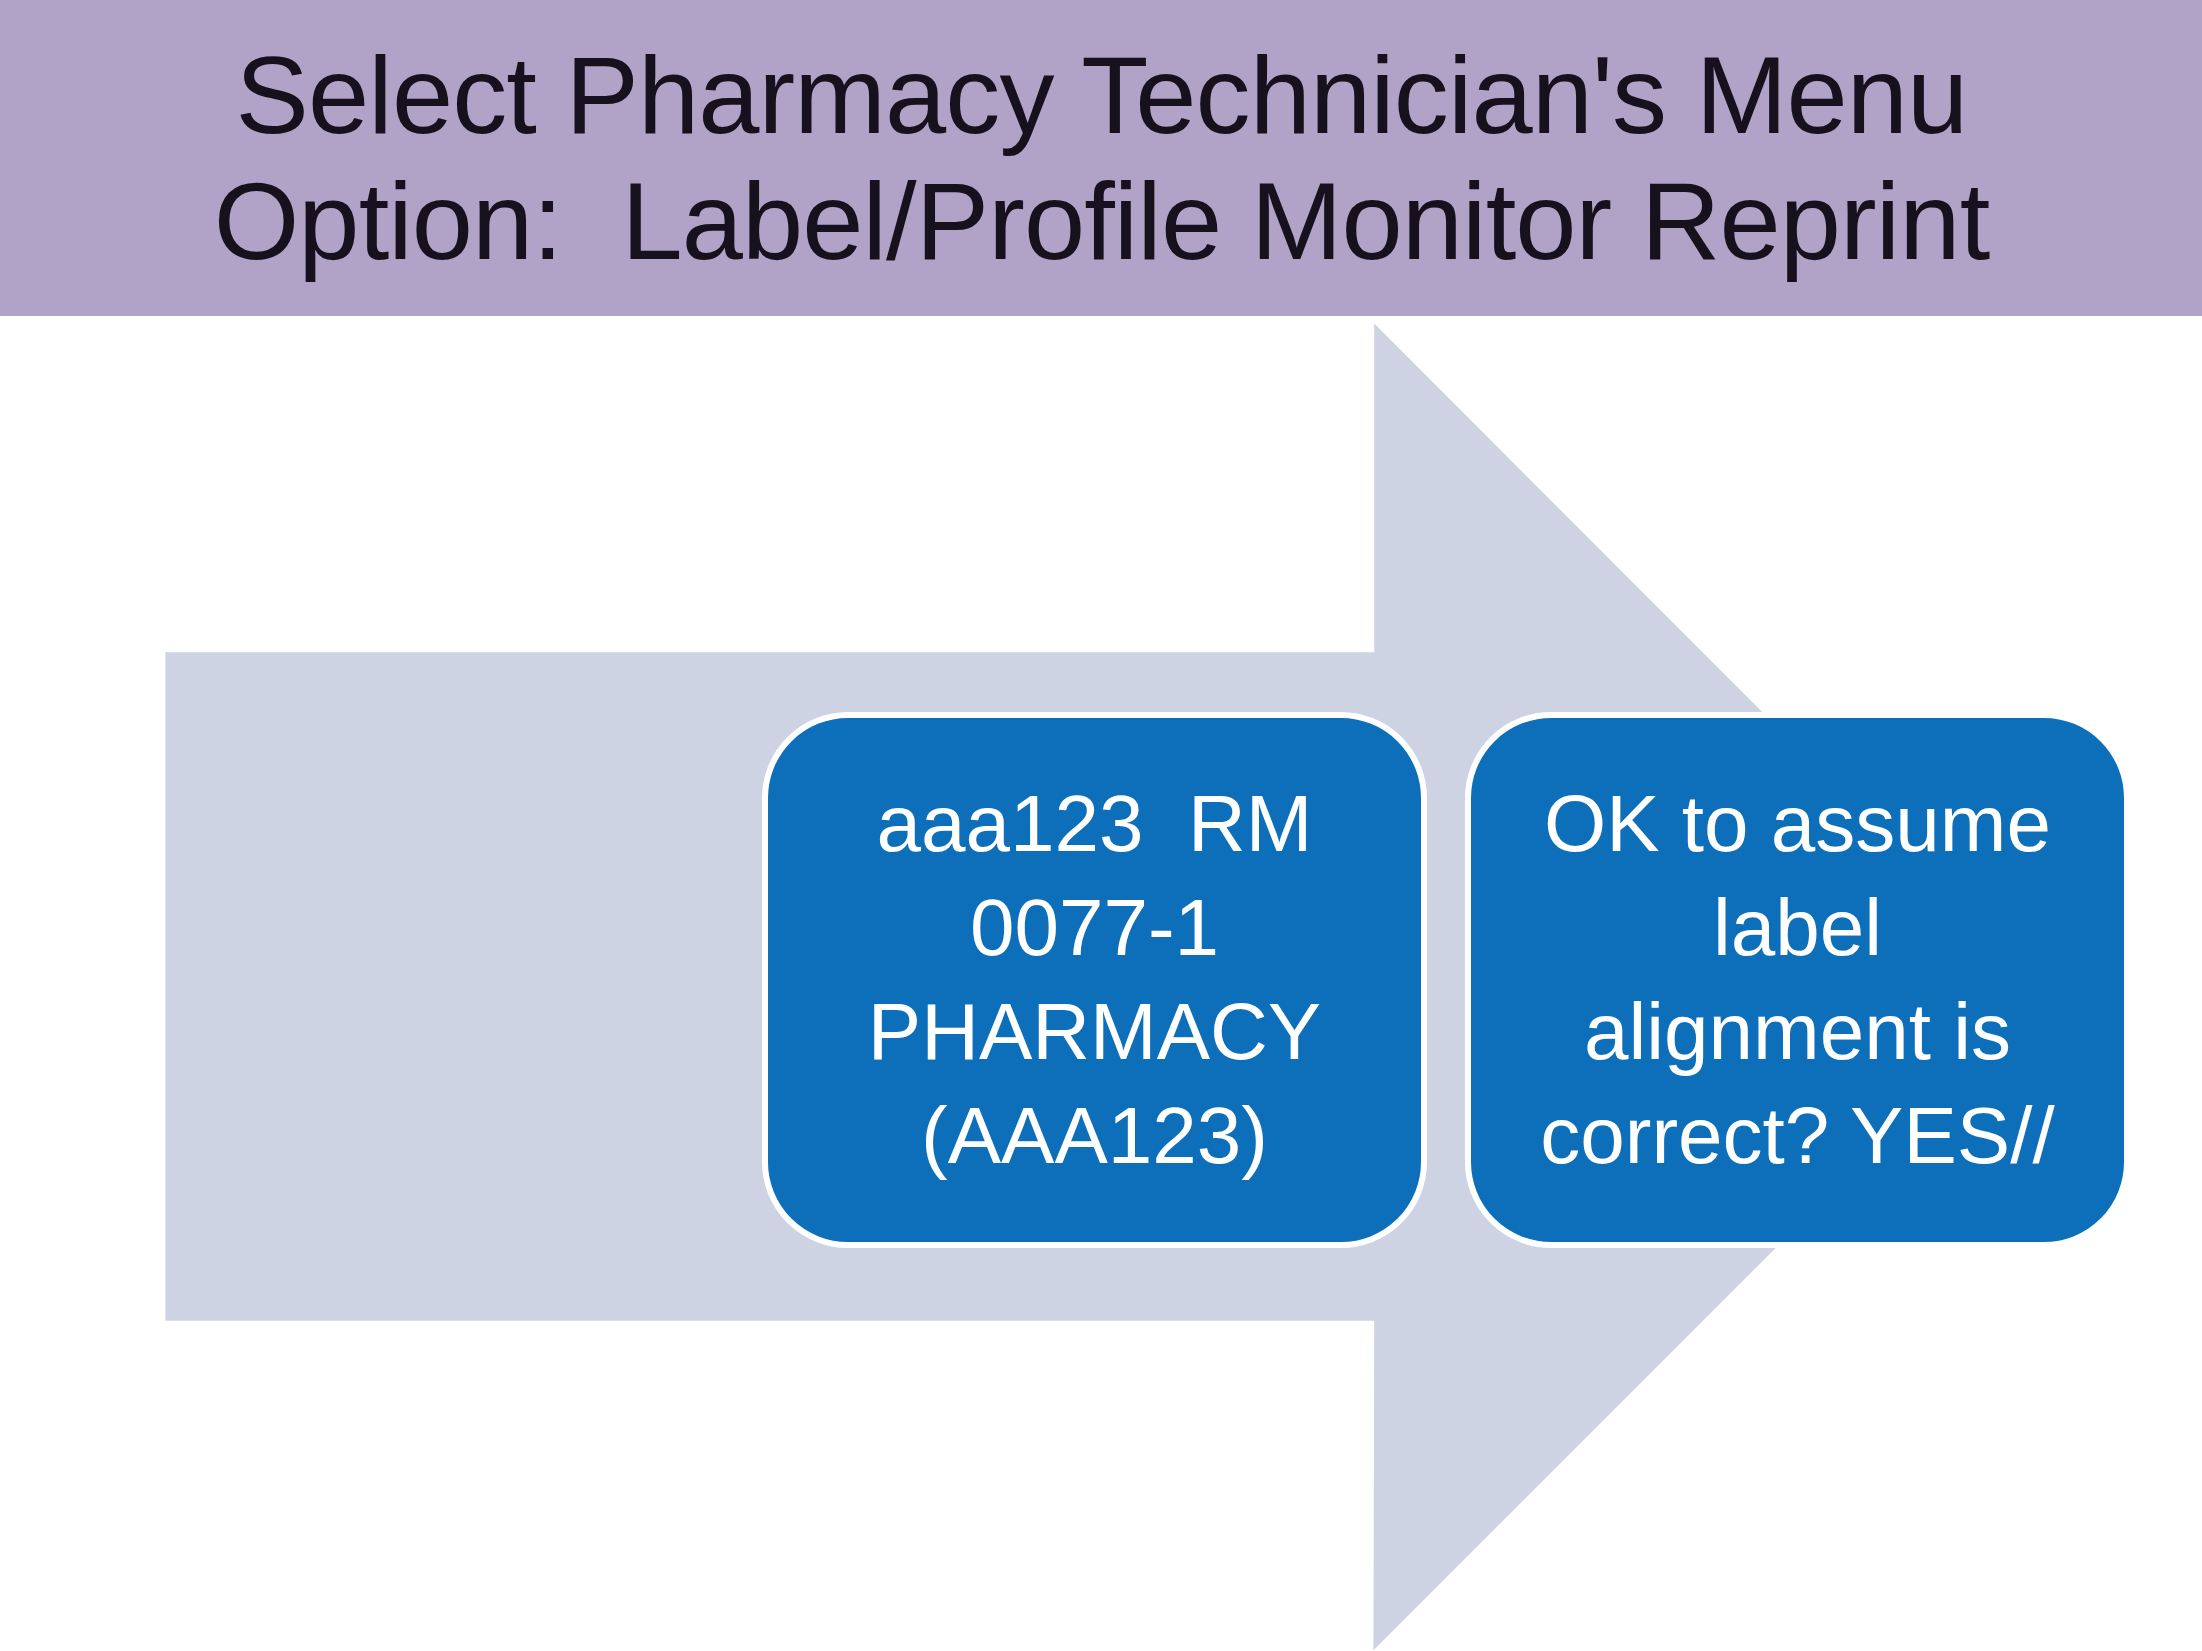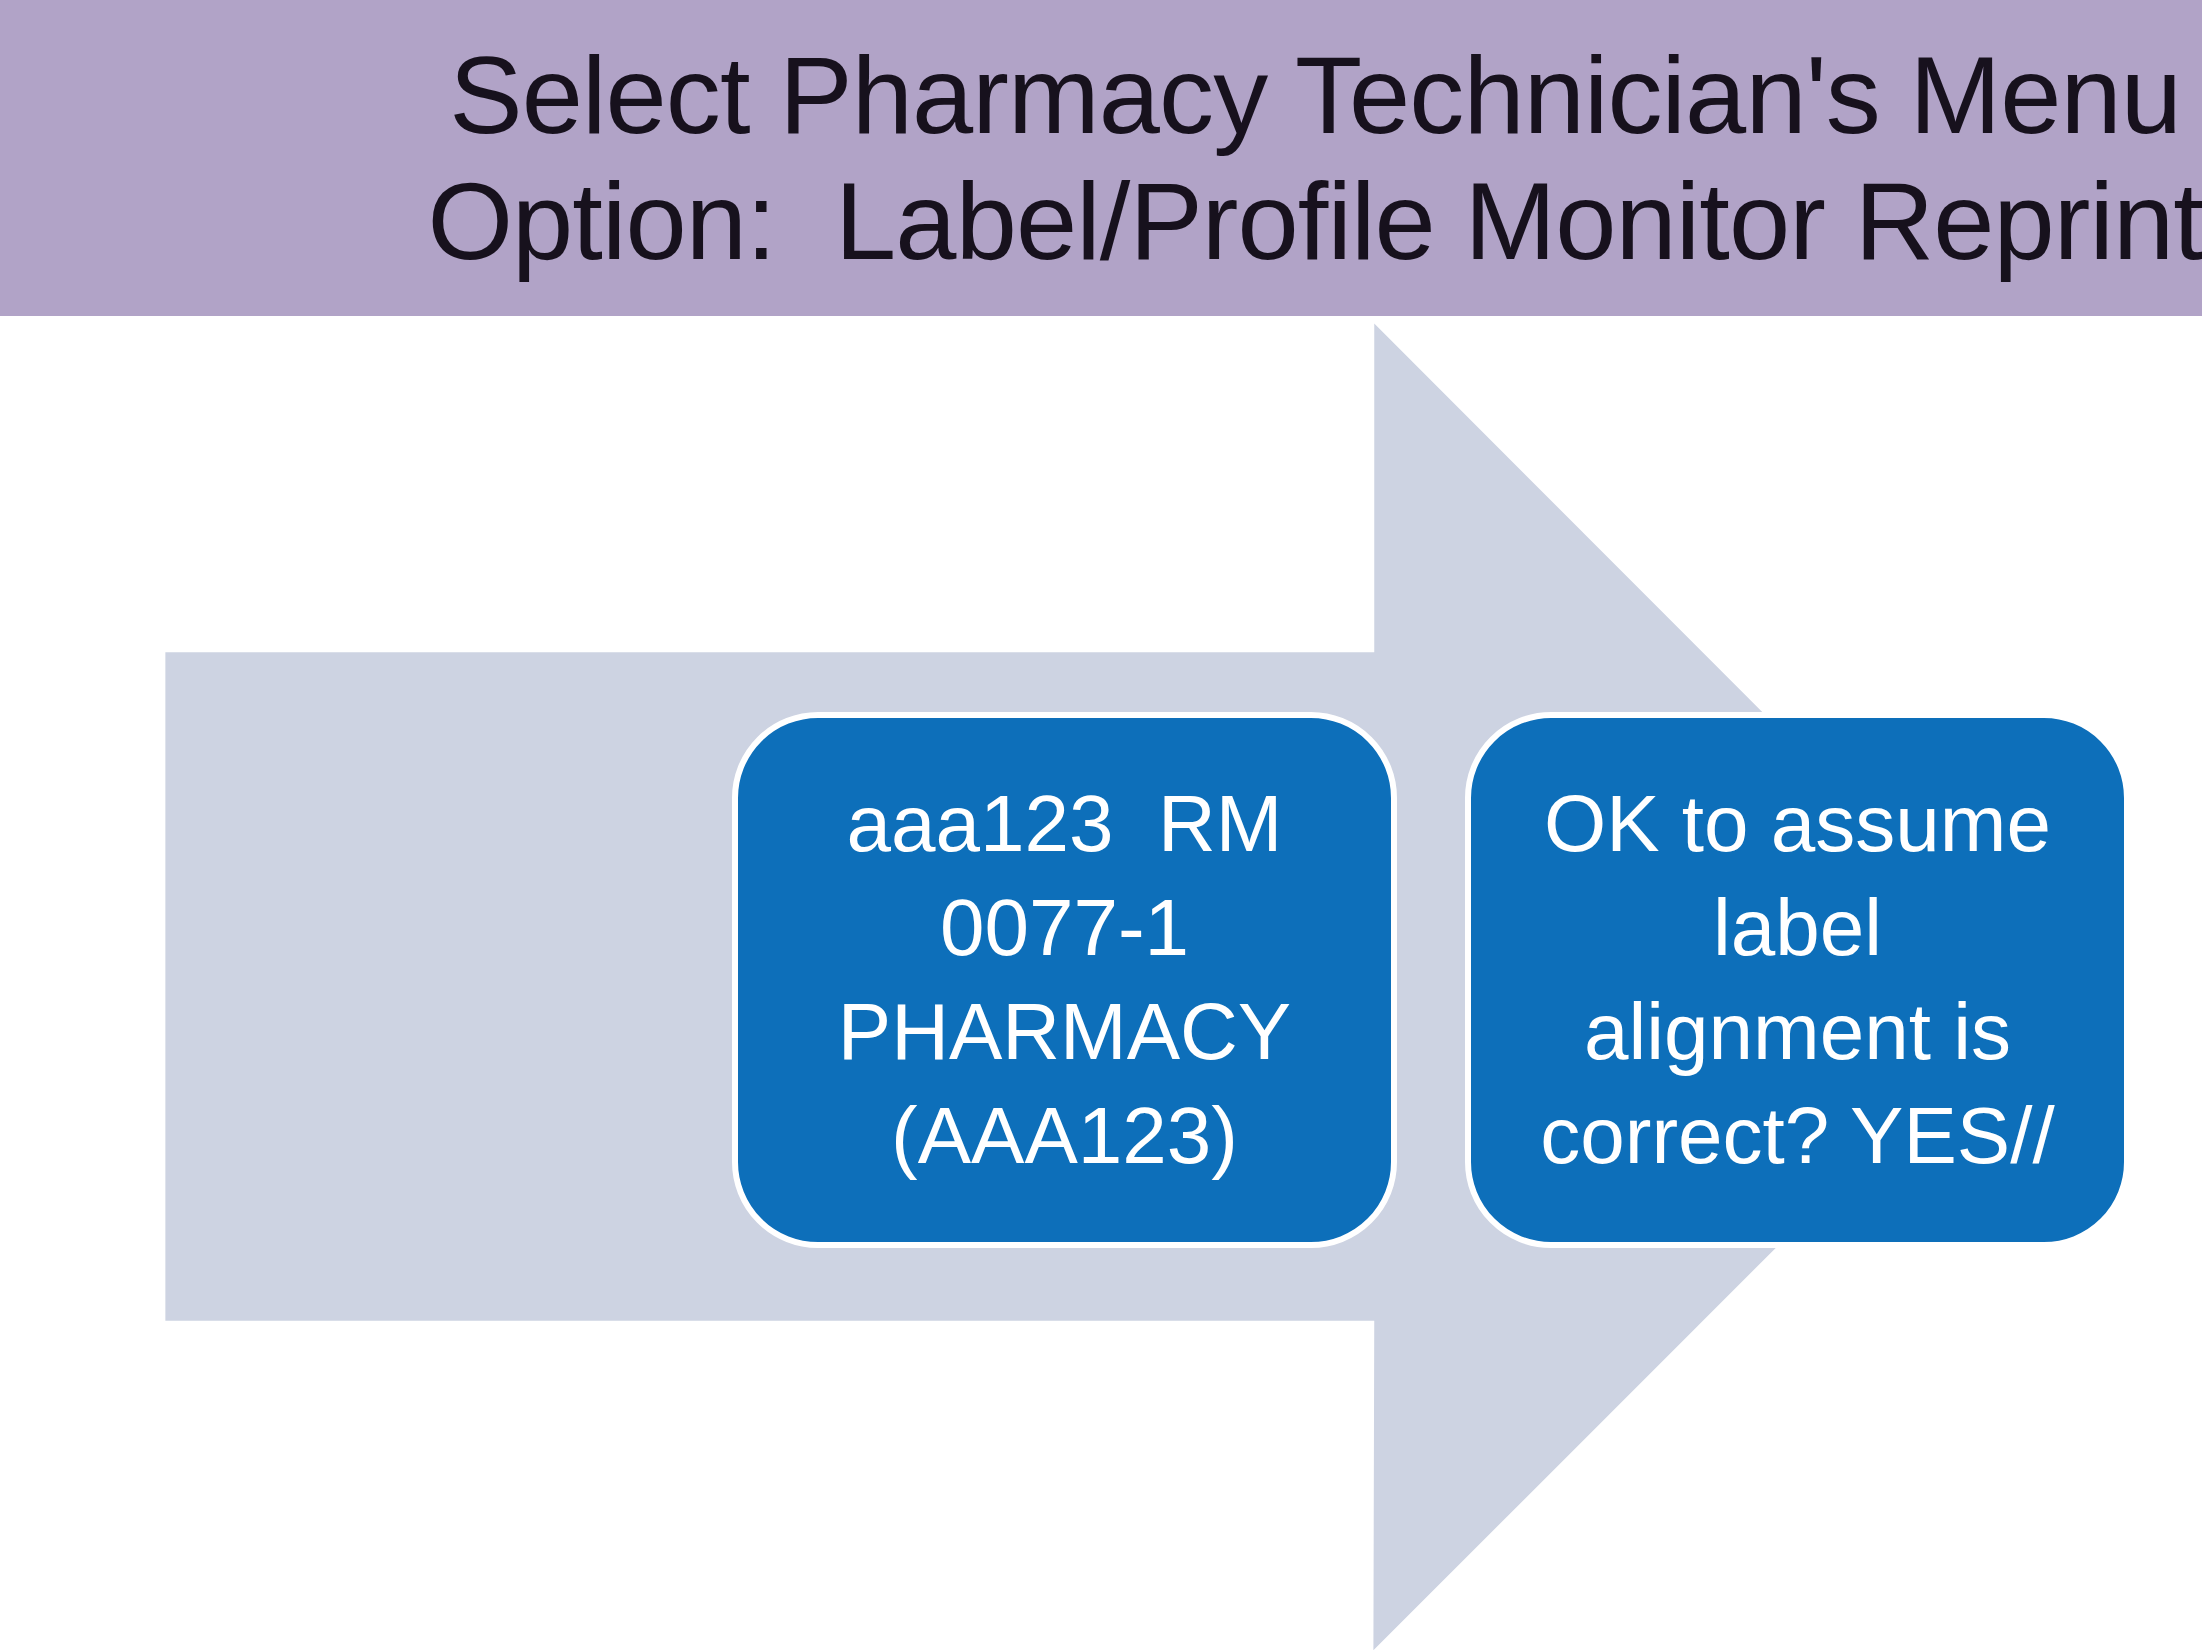--- a/index.html
+++ b/index.html
@@ -17,21 +17,21 @@
   }
   .title-bar {
     position: absolute;
     left: 0;
     top: 0;
     width: 2203px;
     height: 316px;
     background: var(--band, #b1a3c7);
     display: flex;
     align-items: center;
-    justify-content: flex-end;
+    justify-content: center;
   }
   .title-text {
     font-size: 110px;
     line-height: 1.15;
     letter-spacing: -0.9px;
     color: var(--title-text, #17111d);
     text-align: center;
     white-space: pre-wrap;
   }
   .arrow-svg {
@@ -50,21 +50,21 @@
     box-sizing: border-box;
     background: var(--box, #0d6fba);
     border: 6px solid var(--box-border, #ffffff);
     border-radius: 86px;
     display: flex;
     align-items: center;
     justify-content: center;
     padding: 8.6px 20.6px;
   }
   .step-box.pos-1 { left: 73px; }
-  .step-box.pos-2 { left: 732px; }
+  .step-box.pos-2 { left: 762px; }
   .step-box.pos-3 { left: 1465px; }
   .step-text {
     font-size: 80px;
     line-height: 1.3;
     color: var(--box-text, #ffffff);
     text-align: center;
     white-space: pre-wrap;
   }
 </style>
 </head>

